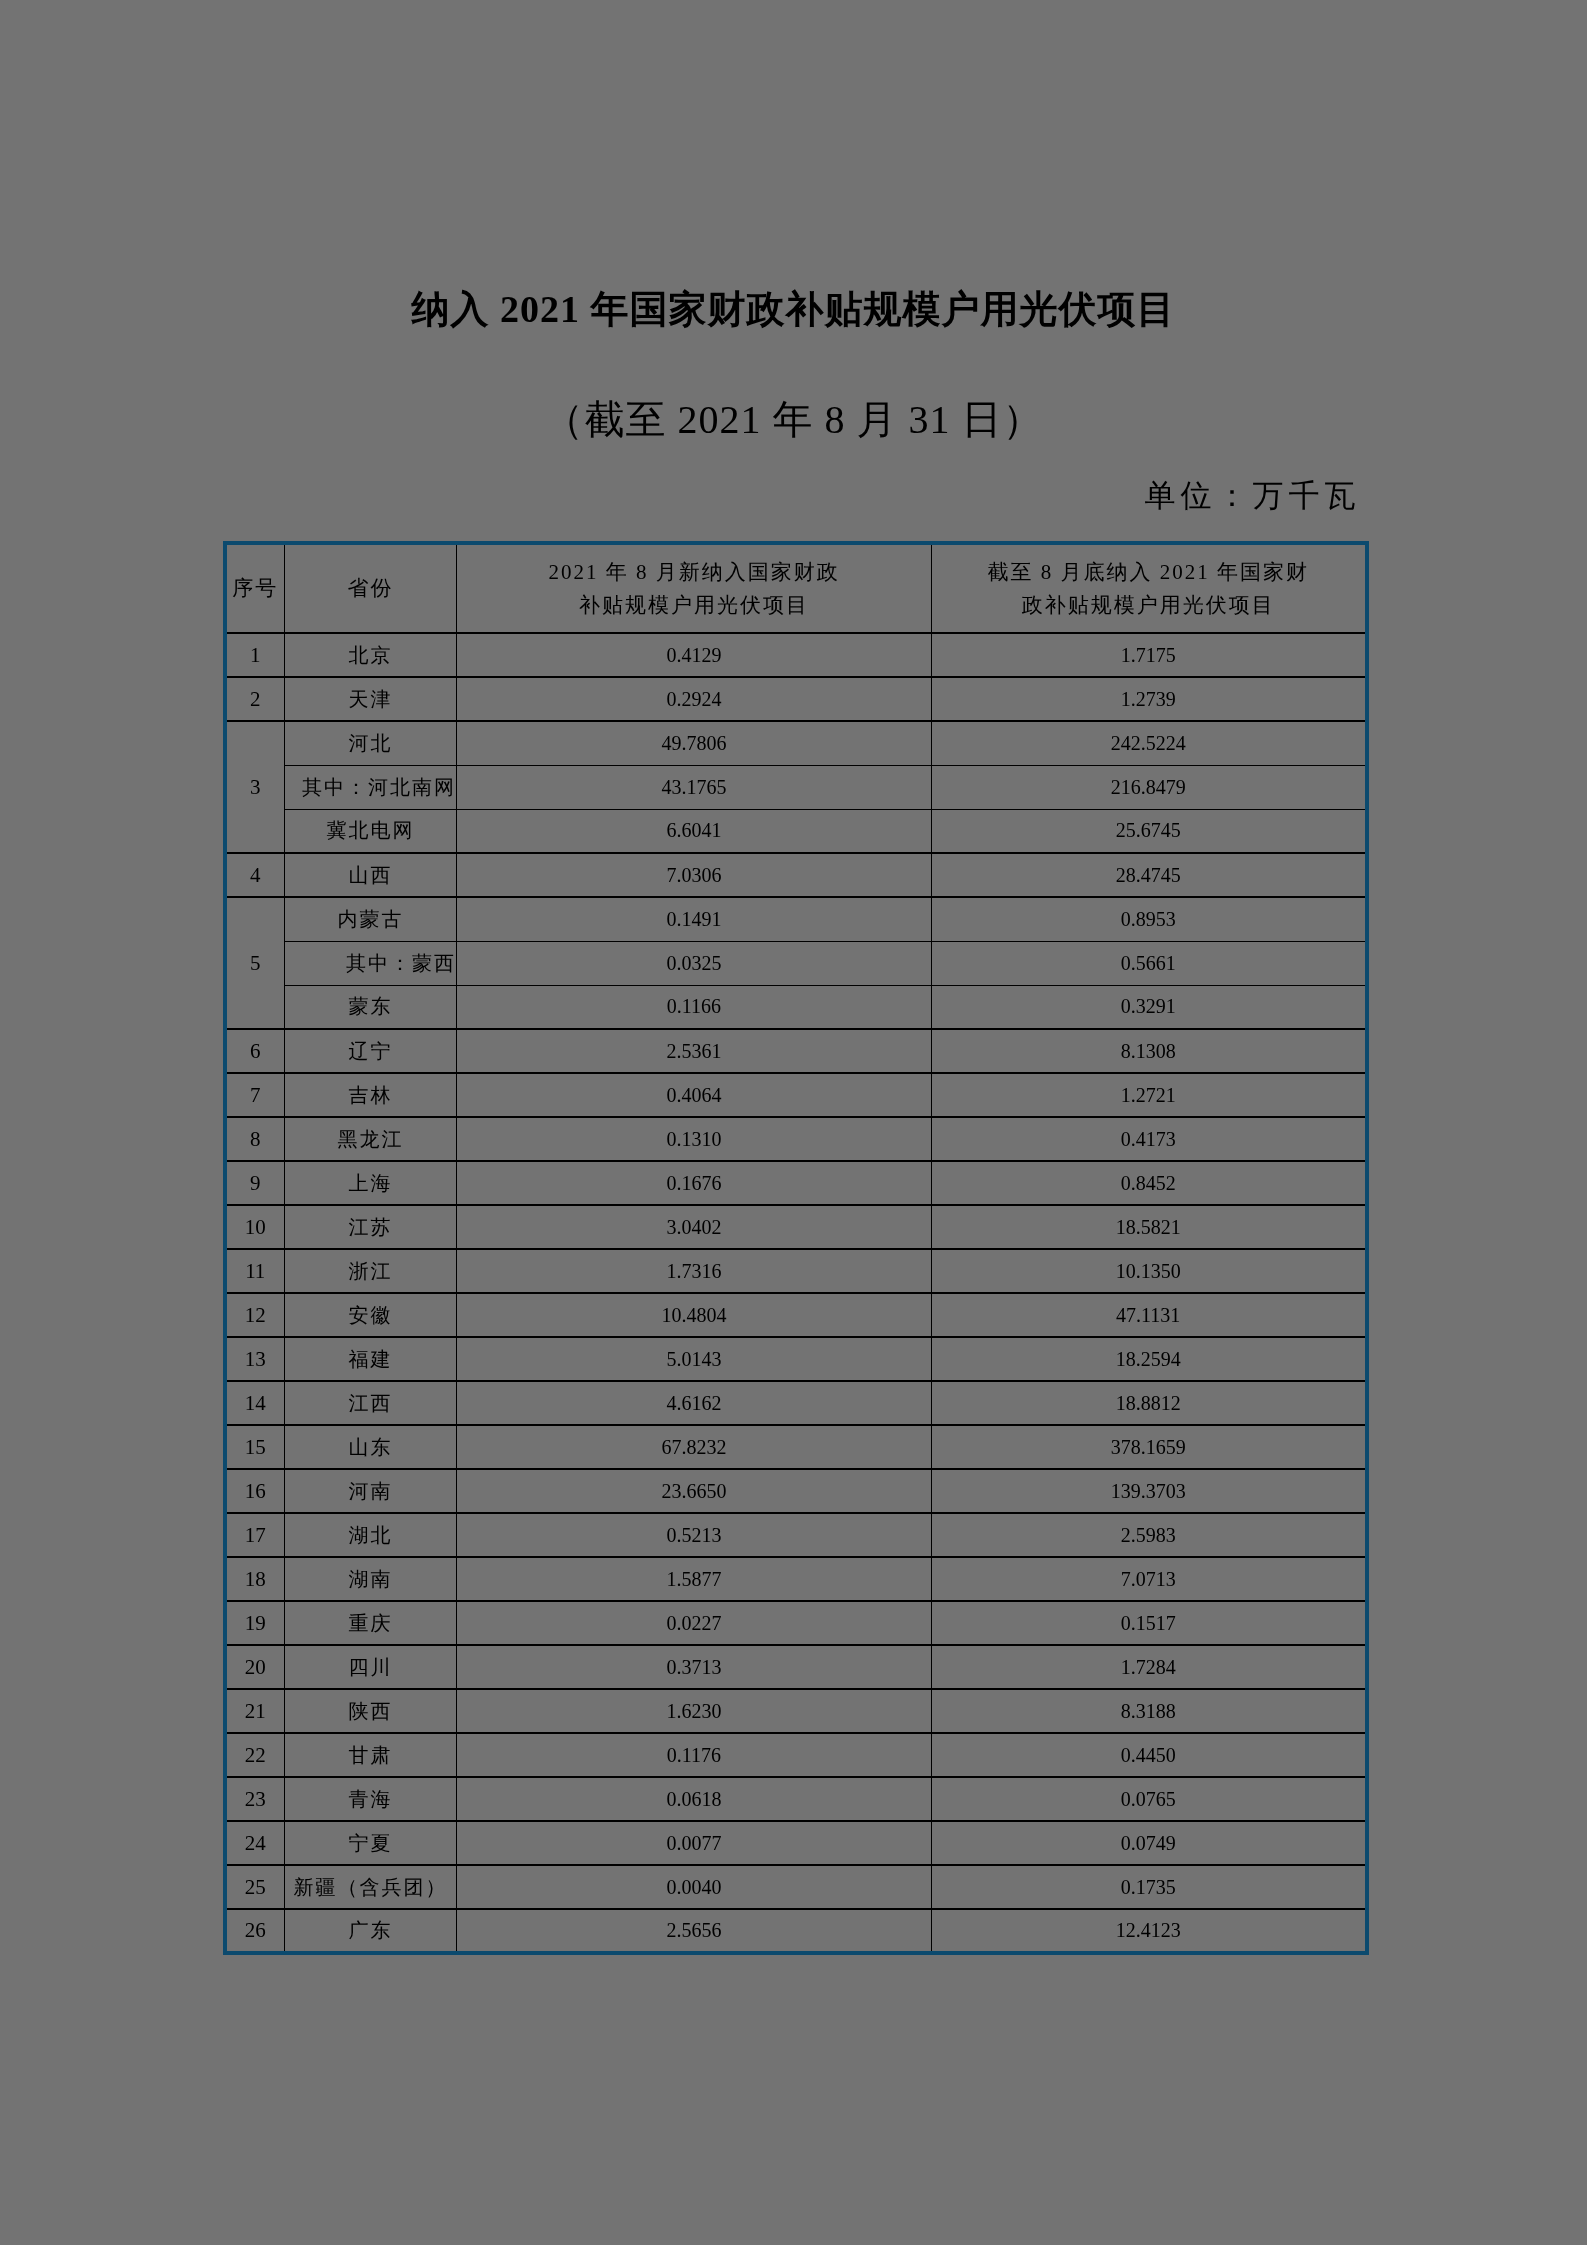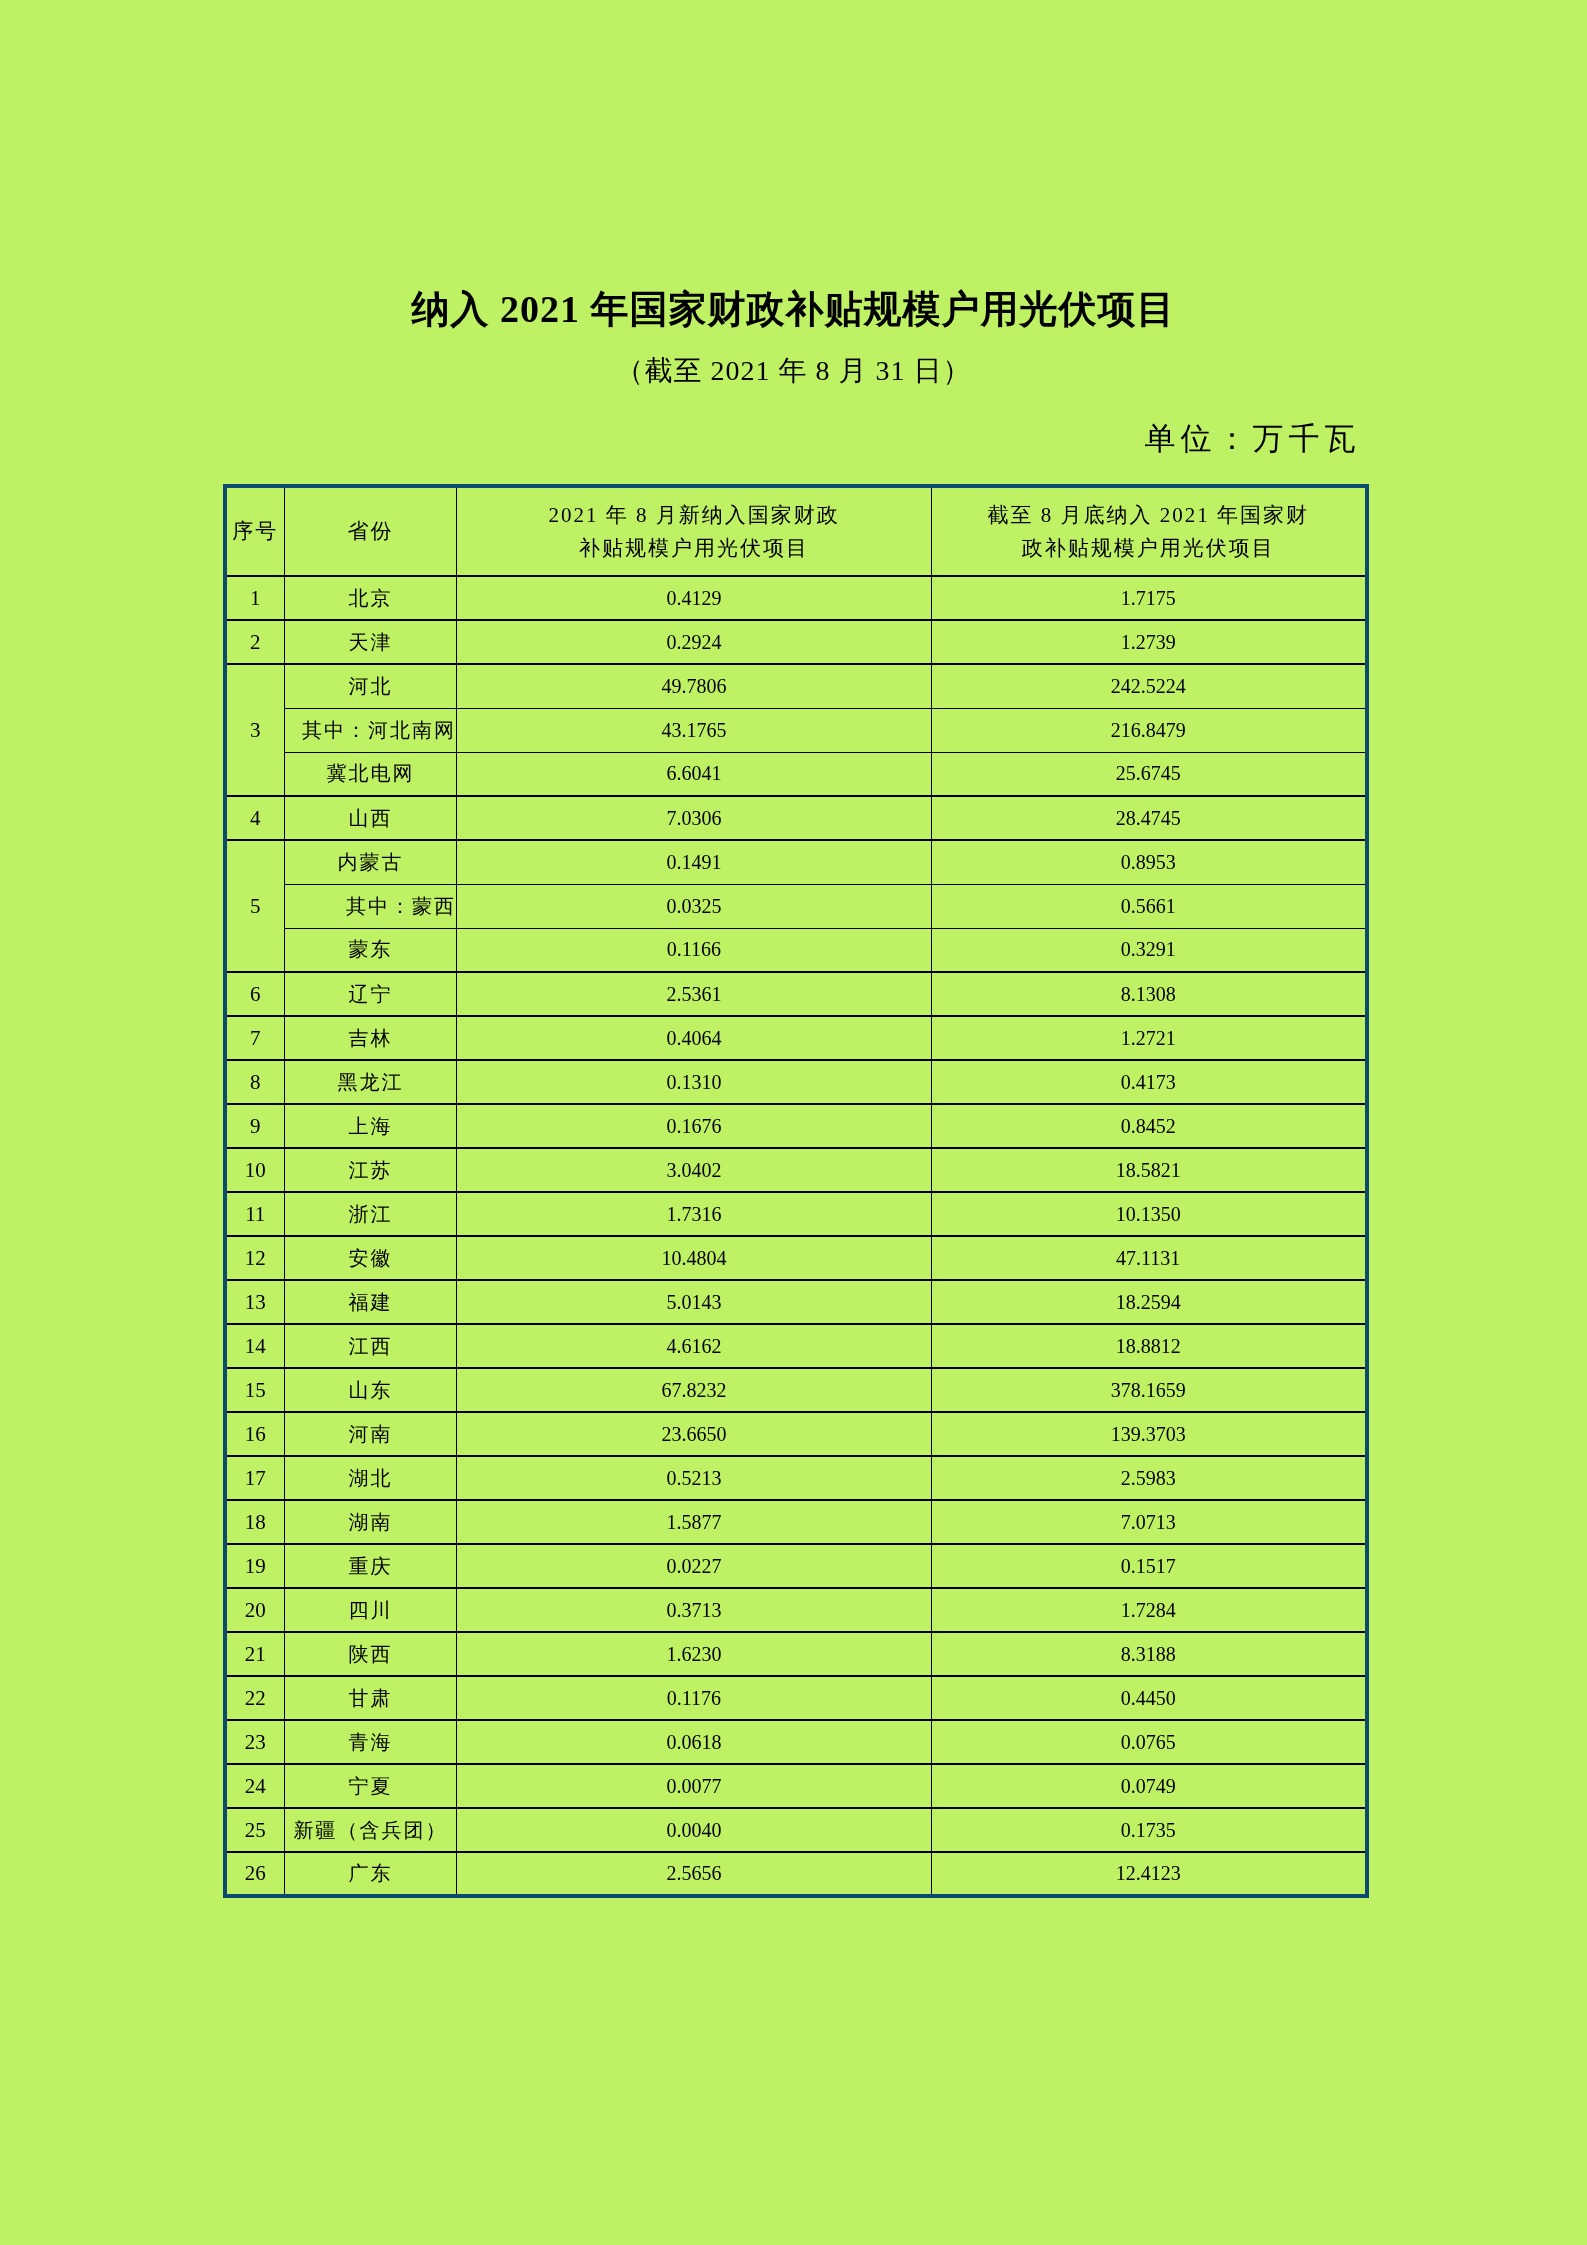--- a/index.html
+++ b/index.html
@@ -5,21 +5,21 @@
   html, body {
     margin: 0;
     padding: 0;
     background: #ffffff;
     font-family: "Liberation Serif", "DejaVu Serif", serif;
     color: #000000;
   }
   .page {
     width: 1587px;
     height: 2245px;
-    background: #bef264;
+    background: #737373;
     margin: 0 auto;
     box-sizing: border-box;
     padding-top: 290px;
     overflow: hidden;
   }
   .content {
     width: 1142px;
     margin: 0 auto;
   }
   .title-line {
@@ -27,22 +27,22 @@
     font-size: 38px;
     font-weight: bold;
     line-height: 1.0;
     letter-spacing: 1px;
   }
   .title-line + .title-line {
     margin-top: 32px;
   }
   .subtitle {
     text-align: center;
-    font-size: 28px;
-    margin-top: 24px;
+    font-size: 40px;
+    margin-top: 64px;
     letter-spacing: 1px;
   }
   .unit-note {
     text-align: right;
     font-size: 31px;
     margin-top: 28px;
     letter-spacing: 5px;
     padding-right: 4px;
   }
   table.capacity {

